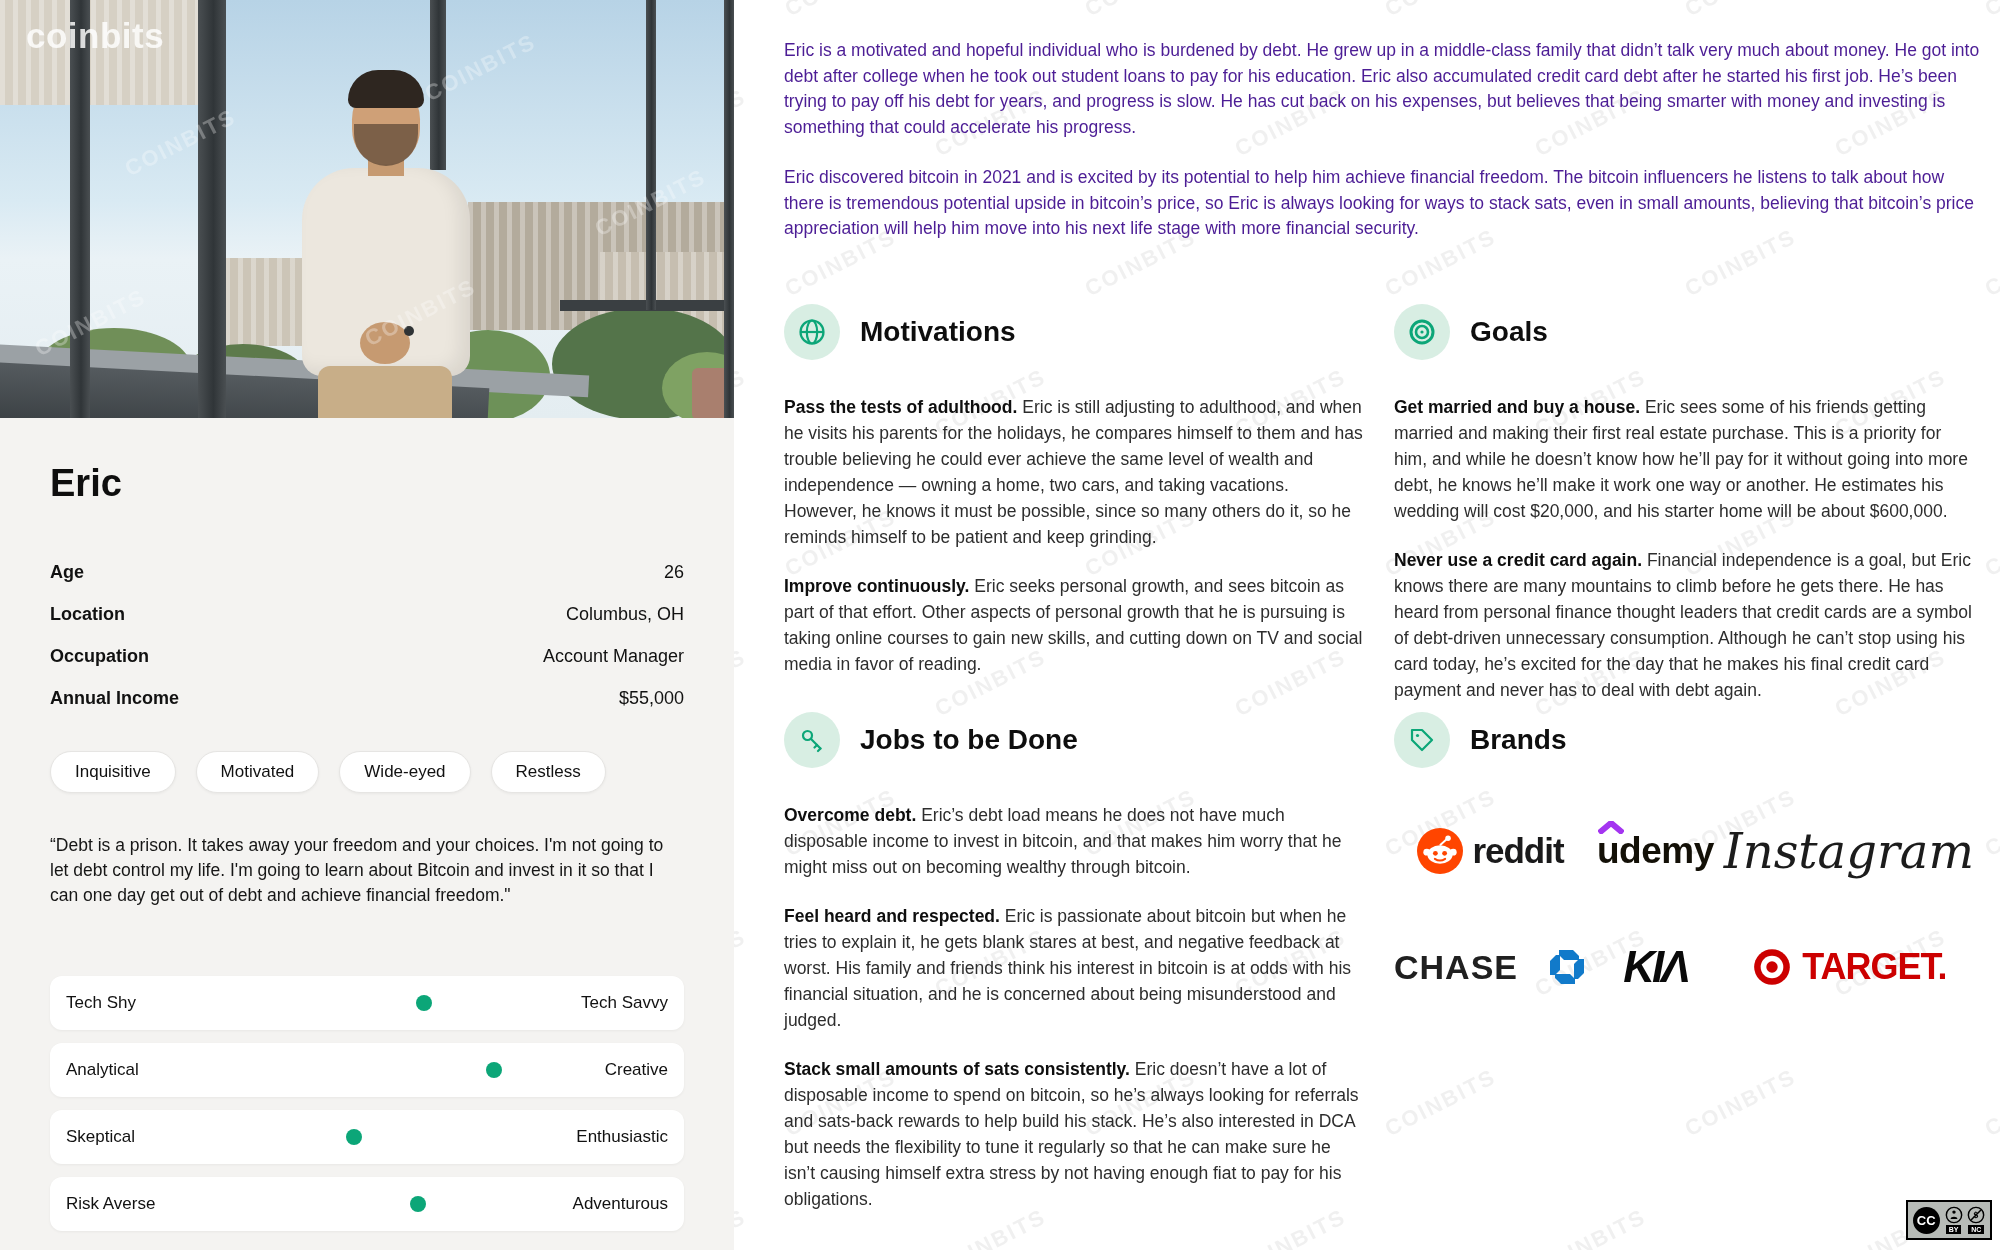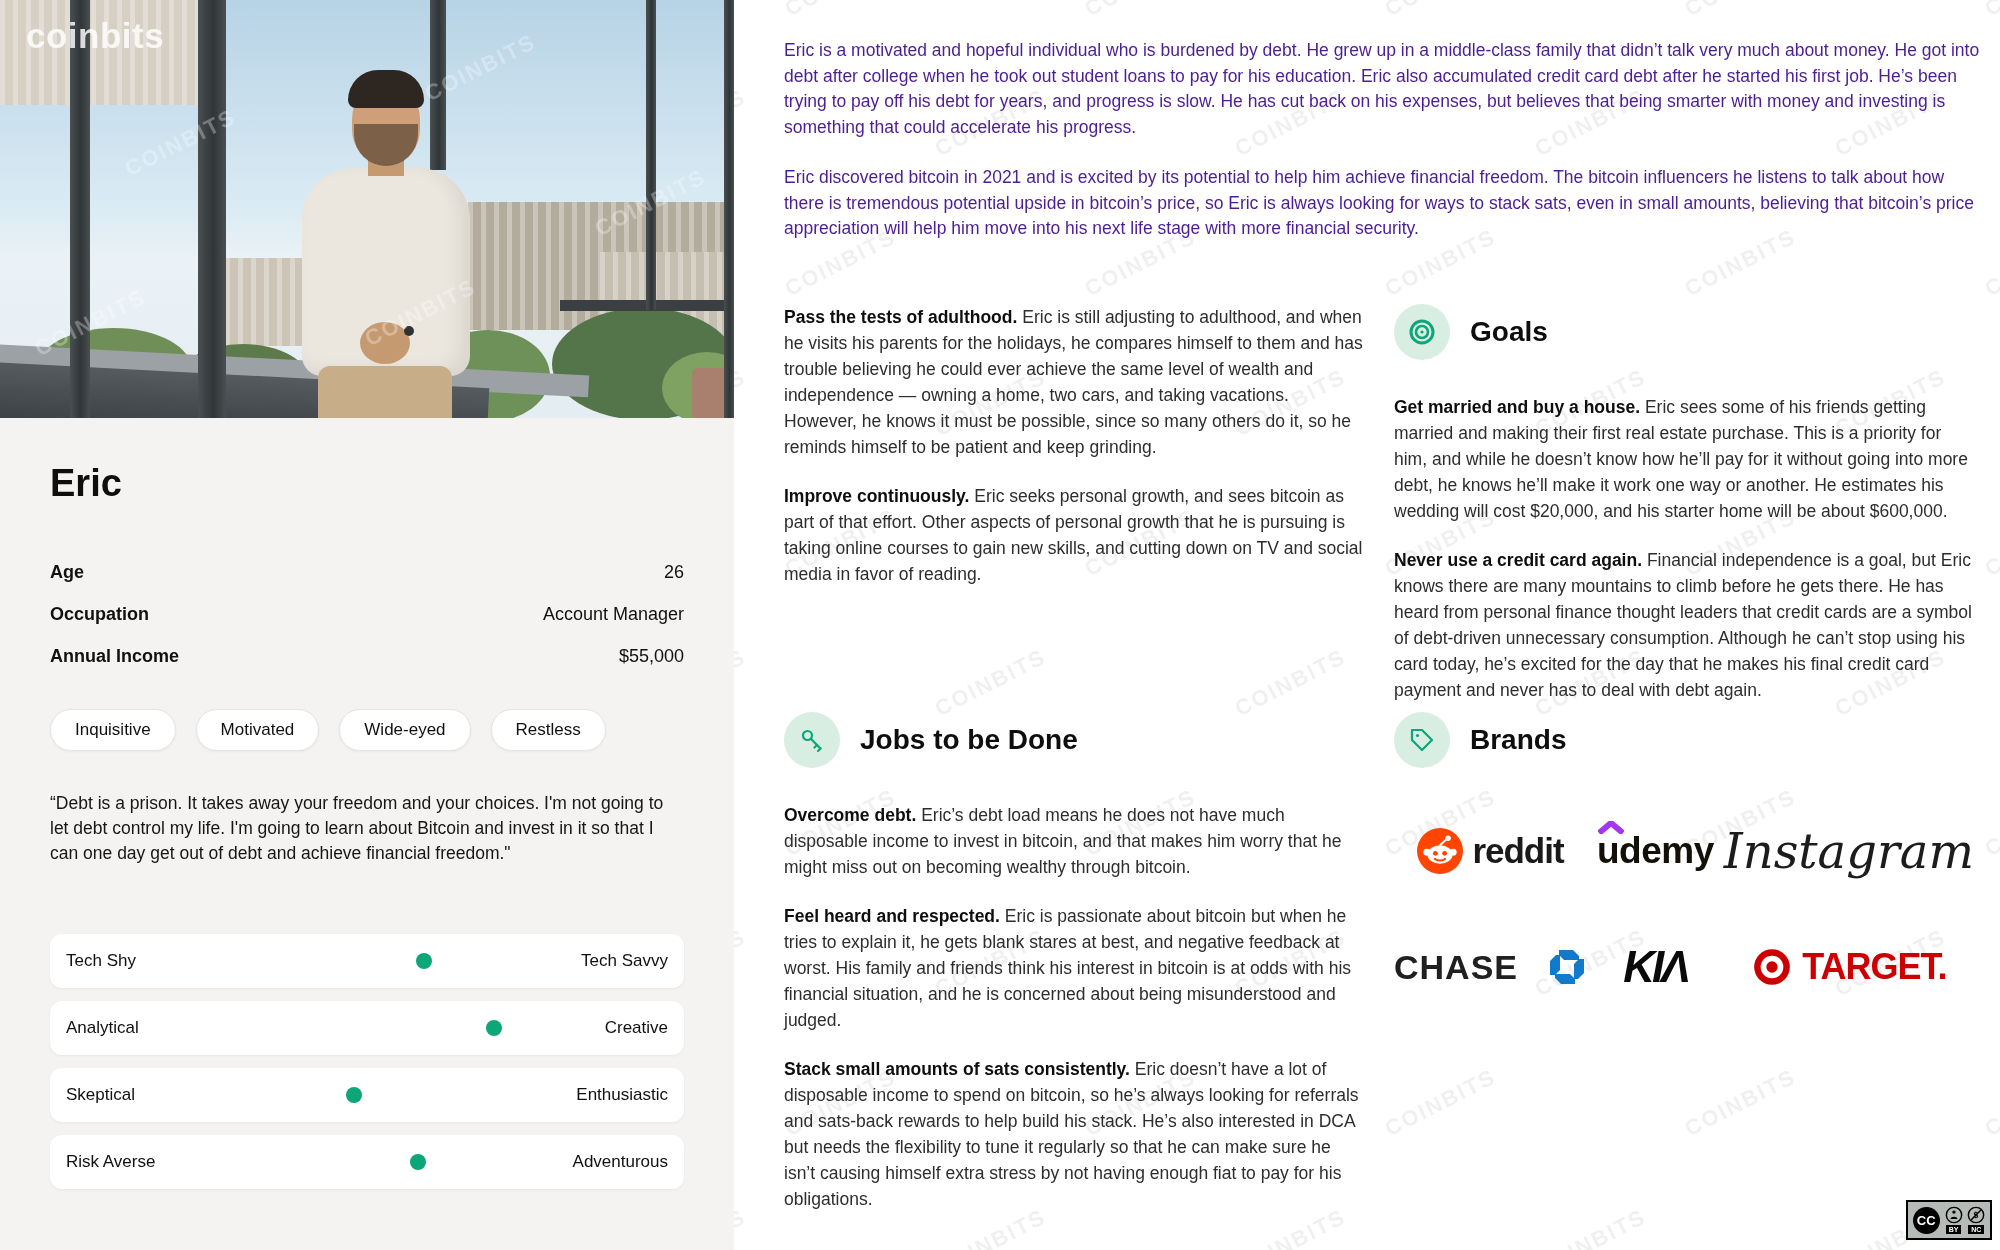--- a/index.html
+++ b/index.html
@@ -256,20 +256,24 @@
 
   <div class="lp-content">
     <h1 class="name">Eric</h1>
 
     <div class="details">
       <div class="detail-row">
         <span class="detail-label">Age</span>
         <span class="detail-value">26</span>
       </div>
       <div class="detail-row">
+        <span class="detail-label">Location</span>
+        <span class="detail-value">Columbus, OH</span>
+      </div>
+      <div class="detail-row">
         <span class="detail-label">Occupation</span>
         <span class="detail-value">Account Manager</span>
       </div>
       <div class="detail-row">
         <span class="detail-label">Annual Income</span>
         <span class="detail-value">$55,000</span>
       </div>
     </div>
 
     <div class="tags">
@@ -307,20 +311,30 @@
 </aside>
 
 <main>
 
   <div class="intro">
     <p>Eric is a motivated and hopeful individual who is burdened by debt. He grew up in a middle-class family that didn’t talk very much about money. He got into debt after college when he took out student loans to pay for his education. Eric also accumulated credit card debt after he started his first job. He’s been trying to pay off his debt for years, and progress is slow. He has cut back on his expenses, but believes that being smarter with money and investing is something that could accelerate his progress.</p>
     <p>Eric discovered bitcoin in 2021 and is excited by its potential to help him achieve financial freedom. The bitcoin influencers he listens to talk about how there is tremendous potential upside in bitcoin’s price, so Eric is always looking for ways to stack sats, even in small amounts, believing that bitcoin’s price appreciation will help him move into his next life stage with more financial security.</p>
   </div>
 
   <section class="section sec-motivations">
+    <div class="sec-header">
+      <span class="sec-icon">
+        <svg width="30" height="30" viewBox="0 0 30 30" fill="none" stroke="#0ca678" stroke-width="2.2">
+          <circle cx="15" cy="15" r="11.5"></circle>
+          <ellipse cx="15" cy="15" rx="5.2" ry="11.5"></ellipse>
+          <line x1="3.5" y1="15" x2="26.5" y2="15"></line>
+        </svg>
+      </span>
+      <h2 class="sec-title">Motivations</h2>
+    </div>
     <p class="sec-item"><span class="lead">Pass the tests of adulthood.</span> <span>Eric is still adjusting to adulthood, and when he visits his parents for the holidays, he compares himself to them and has trouble believing he could ever achieve the same level of wealth and independence — owning a home, two cars, and taking vacations. However, he knows it must be possible, since so many others do it, so he reminds himself to be patient and keep grinding.</span></p>
     <p class="sec-item"><span class="lead">Improve continuously.</span> <span>Eric seeks personal growth, and sees bitcoin as part of that effort. Other aspects of personal growth that he is pursuing is taking online courses to gain new skills, and cutting down on TV and social media in favor of reading.</span></p>
   </section>
 
   <section class="section sec-goals">
     <div class="sec-header">
       <span class="sec-icon">
         <svg width="30" height="30" viewBox="0 0 30 30" fill="none" stroke="#0ca678">
           <circle cx="15" cy="15" r="11" stroke-width="3"></circle>
           <circle cx="15" cy="15" r="6" stroke-width="2.6"></circle>

